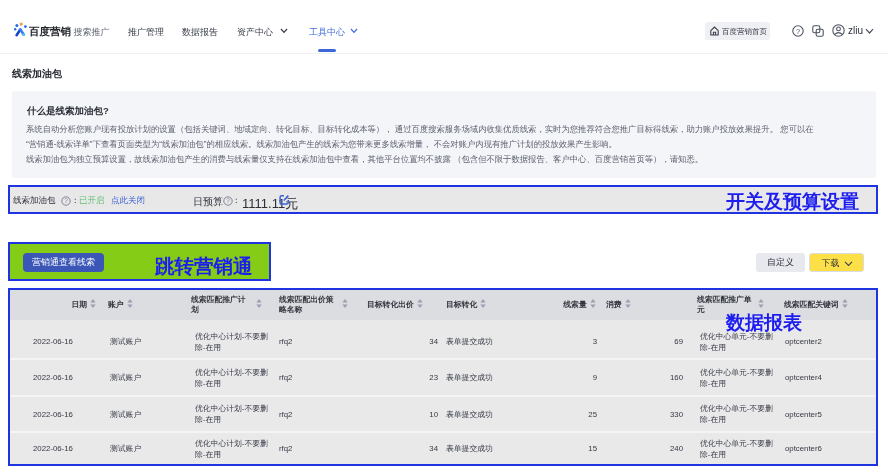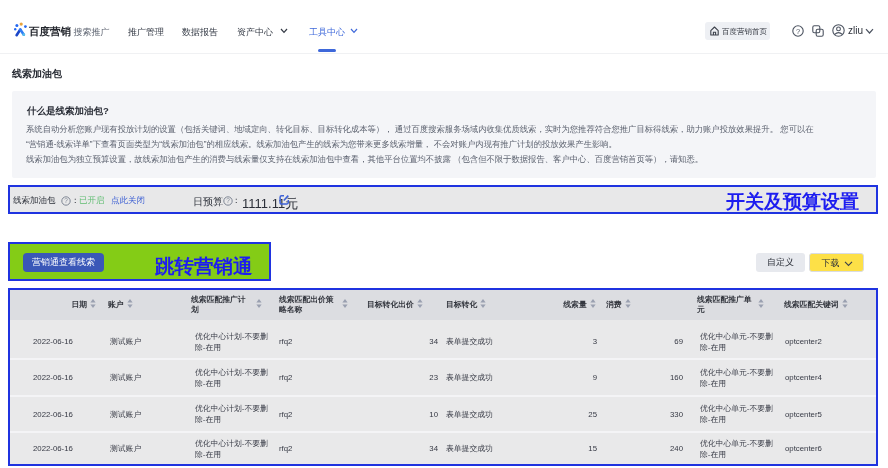--- a/index.html
+++ b/index.html
@@ -243,15 +243,16 @@
         <td style="padding-left:10px;">rfq2</td>
         <td class="num" style="padding-right:7px;">34</td>
         <td style="padding-left:1px;">表单提交成功</td>
         <td class="num" style="padding-right:9px;">15</td>
         <td class="num" style="padding-right:3px;">240</td>
         <td style="padding-left:14px;"><span style="display:inline-block;width:78px;">优化中心单元-不要删除-在用</span></td>
         <td style="padding-left:6px;">optcenter6</td>
       </tr>
     </tbody>
       </table>
+    <span class="abs annot-text" style="left:716px;top:20px;font-size:19px;">数据报表</span>
   </div>
 
 </div>
 
 </body></html>

